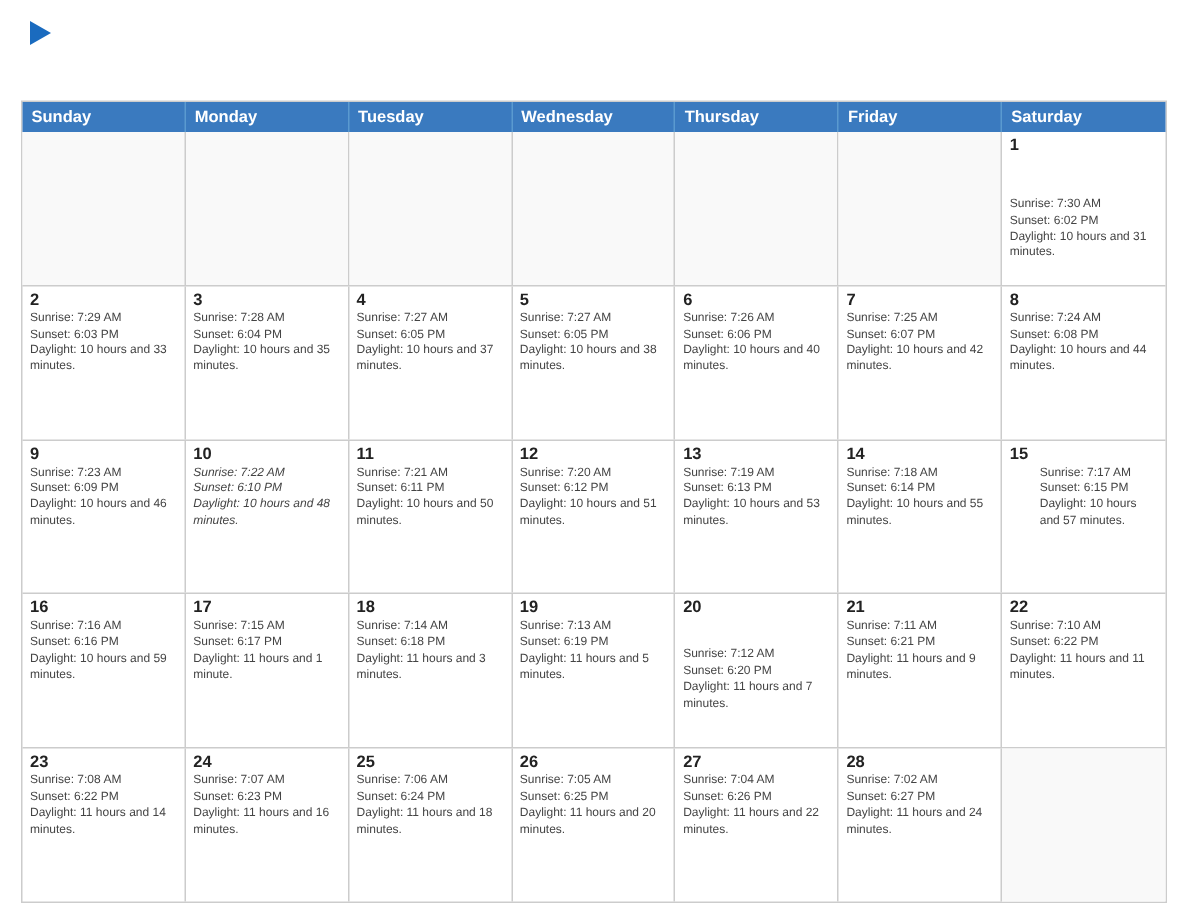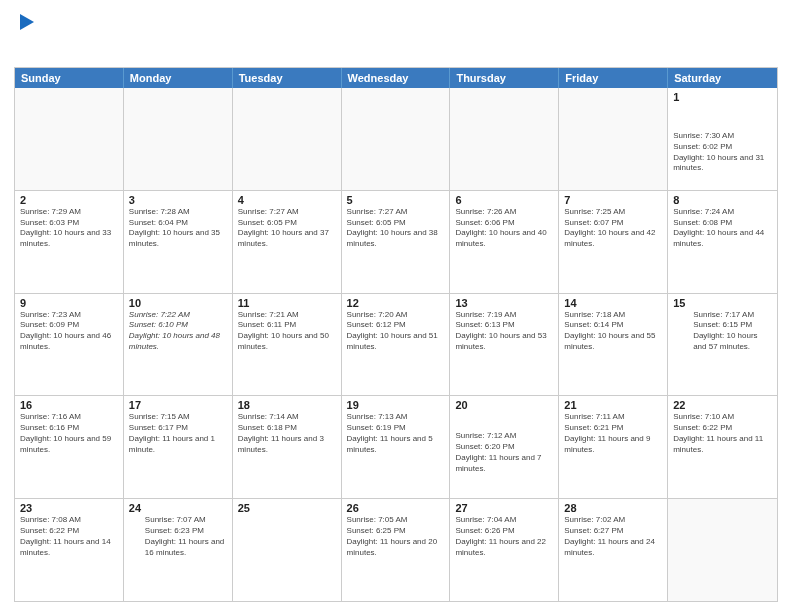--- a/index.html
+++ b/index.html
@@ -296,26 +296,29 @@
         </div>
         <div class="cal-row">
           <div class="cal-cell">
             <span class="day-num">23</span>
             <div class="cell-info" style="white-space: pre-line;">Sunrise: 7:08 AM
 Sunset: 6:22 PM
 Daylight: 11 hours and 14 minutes.</div>
           </div>
           <div class="cal-cell">
             <span class="day-num">24</span>
-            <div class="cell-info" style="white-space: pre-line; margin-left: 16px;">Sunrise: 7:07 AM
+            <div class="cell-info" style="white-space: pre-line;">Sunrise: 7:07 AM
 Sunset: 6:23 PM
 Daylight: 11 hours and 16 minutes.</div>
           </div>
           <div class="cal-cell">
             <span class="day-num">25</span>
+            <div class="cell-info" style="white-space: pre-line;">Sunrise: 7:06 AM
+Sunset: 6:24 PM
+Daylight: 11 hours and 18 minutes.</div>
           </div>
           <div class="cal-cell">
             <span class="day-num">26</span>
             <div class="cell-info" style="white-space: pre-line;">Sunrise: 7:05 AM
 Sunset: 6:25 PM
 Daylight: 11 hours and 20 minutes.</div>
           </div>
           <div class="cal-cell">
             <span class="day-num">27</span>
             <div class="cell-info" style="white-space: pre-line;">Sunrise: 7:04 AM

